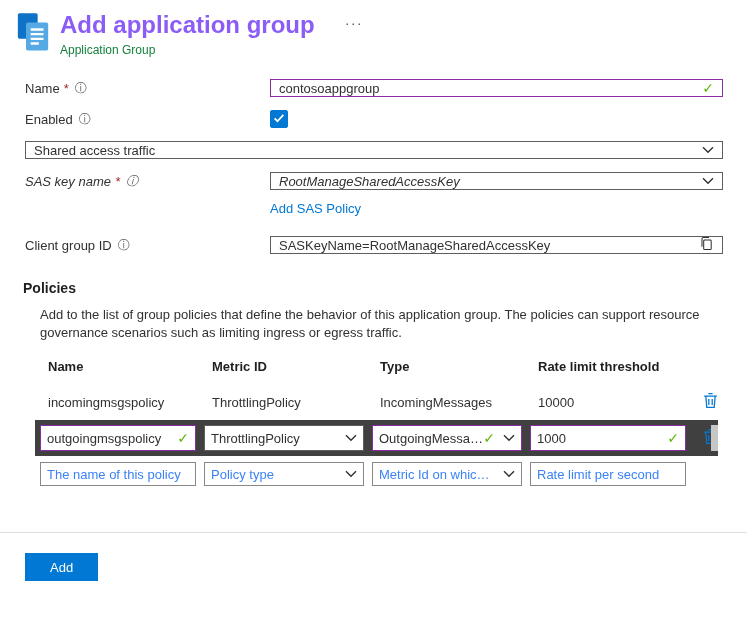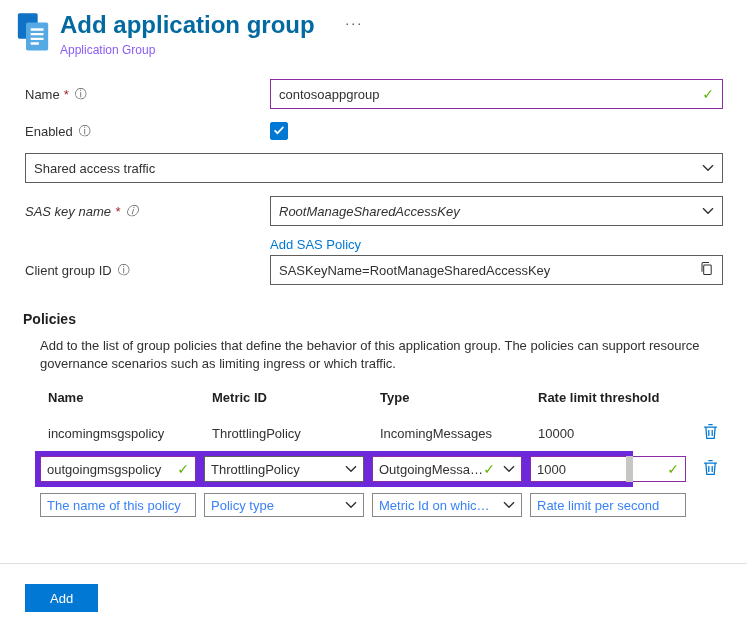--- a/index.html
+++ b/index.html
@@ -8,71 +8,71 @@
     width:747px; height:634px; overflow:hidden;
     background:#ffffff; color:#323130;
     font-family:"Liberation Sans", sans-serif; font-size:13px;
   }
 
   
   .hdr { display:flex; align-items:flex-start; padding:10px 24px 0 12px; }
   .hdr-icon { width:42px; height:42px; flex:0 0 42px; margin-top:2px; }
   .hdr-text { margin-left:6px; }
   .title-row { display:flex; align-items:flex-start; }
-  .page-title { font-size:24px; font-weight:700; color:#0369a1; line-height:30px; margin:0; }
+  .page-title { font-size:24px; font-weight:700; color:#8b5cf6; line-height:30px; margin:0; }
   .more-btn { background:none; border:none; color:#605e5c; font-size:15px; letter-spacing:1px;
               margin-left:26px; margin-top:2px; cursor:pointer; padding:2px 4px; }
-  .subtitle { font-size:12px; color:#8b5cf6; margin-top:3px; }
+  .subtitle { font-size:12px; color:#15803d; margin-top:3px; }
 
   
   .form { margin:22px 24px 0 25px; }
   .form-row { display:flex; align-items:center; margin-bottom:13px; }
   .lbl { flex:0 0 245px; display:flex; align-items:center; }
   .lbl .txt { color:#323130; }
   .req { color:#a4262c; margin-left:4px; }
   .info { color:#605e5c; font-size:12px; margin-left:6px; cursor:default; }
   .ctrl { flex:1; }
 
   .field, .select {
     display:flex; align-items:center;
-    height:30px; width:100%;
+    height:18px; width:100%;
     border:1px solid #605e5c; background:#fff;
     padding:0 8px; cursor:pointer;
   }
   .field input {
     border:none; outline:none; flex:1; min-width:0;
     font:inherit; color:#323130; padding:0; background:transparent;
   }
   .field input::placeholder, .select .ph { color:#3b82f6; }
   .valid { border-color:#8a2da5; }
   .chk { color:#5db300; font-size:14px; margin-left:auto; flex:0 0 auto; }
   .select .sel-txt { flex:1; min-width:0; white-space:nowrap; overflow:hidden; text-overflow:ellipsis; }
   .chev { margin-left:8px; flex:0 0 auto; display:flex; }
   .chk + .chev { margin-left:8px; }
 
   .checkbox { width:18px; height:18px; background:#0078d4; border:1px solid #0078d4;
               border-radius:2px; display:flex; align-items:center; justify-content:center; cursor:pointer; }
 
   .link { color:#0078d4; text-decoration:none; cursor:pointer; }
-  .link-row { margin:-5px 0 3px 245px; }
+  .link-row { margin:-5px 0 20px 245px; }
 
   .copy-btn { background:none; border:none; padding:0 0 0 8px; margin-left:auto; cursor:pointer; display:flex; }
 
   
   .policies-heading { font-size:14px; font-weight:700; color:#201f1e; margin:26px 24px 0 23px; }
   .policies-desc { margin:10px 24px 0 40px; max-width:695px; line-height:1.35; color:#323130; }
 
   .ptable { margin:18px 0 0 40px; }
   .prow { display:grid; grid-template-columns:156px 160px 150px 156px 32px; column-gap:8px; align-items:center; }
   .pcell { padding-left:8px; white-space:nowrap; overflow:hidden; }
   .phead .pcell { font-weight:700; color:#201f1e; padding-bottom:12px; }
   .saved { height:32px; }
   .trash-btn { background:none; border:none; padding:2px; cursor:pointer; display:flex; justify-content:center; }
 
-  .edit-band { position:relative; background:#6d28d9; padding:5px 5px; margin:2px 0 2px -5px; width:598px; }
+  .edit-band { position:relative; background:#404040; padding:5px 5px; margin:2px 0 2px -5px; width:683px; }
   .edit-band .field, .edit-band .select { height:26px; padding:0 6px; }
   .scroll-thumb { position:absolute; right:0px; top:5px; width:7px; height:26px; background:#c8c6c4; }
 
   .ph-row { margin-top:6px; }
   .ph-row .field, .ph-row .select { height:24px; border-color:#8a8886; padding:0 6px; }
 
   
   .divider { border:none; border-top:1px solid #e1dfdd; margin:46px 0 0 0; }
   .add-btn { margin:20px 0 0 25px; background:#0078d4; color:#fff; border:1px solid #0078d4;
              padding:5px 24px; font:inherit; font-size:13px; cursor:pointer; height:28px; }
@@ -186,21 +186,21 @@
           </span>
         </button>
       </div>
     </div>
   </div>
 
 </div>
 
 
 <h2 class="policies-heading">Policies</h2>
-<p class="policies-desc">Add to the list of group policies that define the behavior of this application group. The policies can support resource governance scenarios such as limiting ingress or which traffic.</p>
+<p class="policies-desc">Add to the list of group policies that define the behavior of this application group. The policies can support resource governance scenarios such as limiting ingress or egress traffic.</p>
 
 <div class="ptable">
 
   <div class="prow phead">
     <div class="pcell">Name</div>
     <div class="pcell">Metric ID</div>
     <div class="pcell">Type</div>
     <div class="pcell">Rate limit threshold</div>
     <div class="pcell"></div>
   </div>

